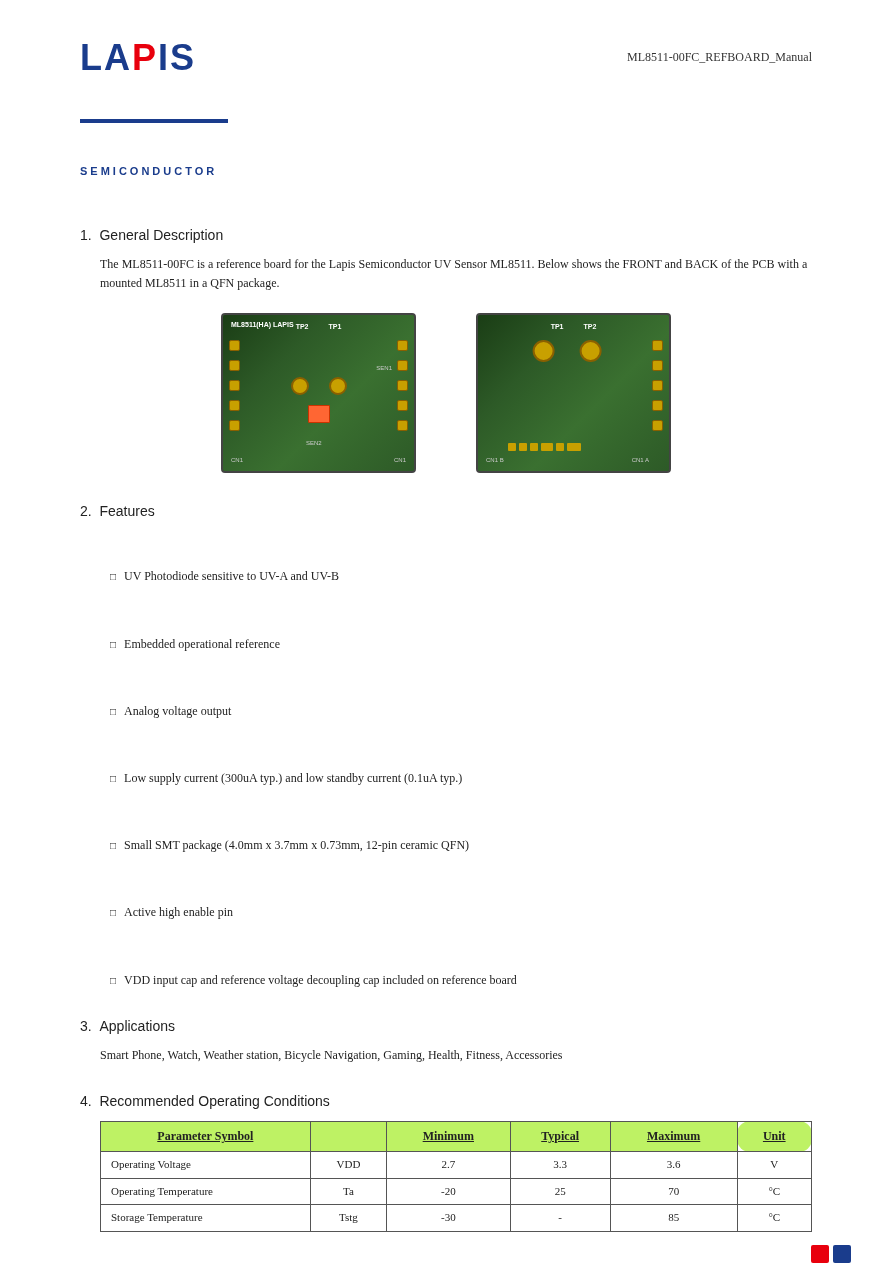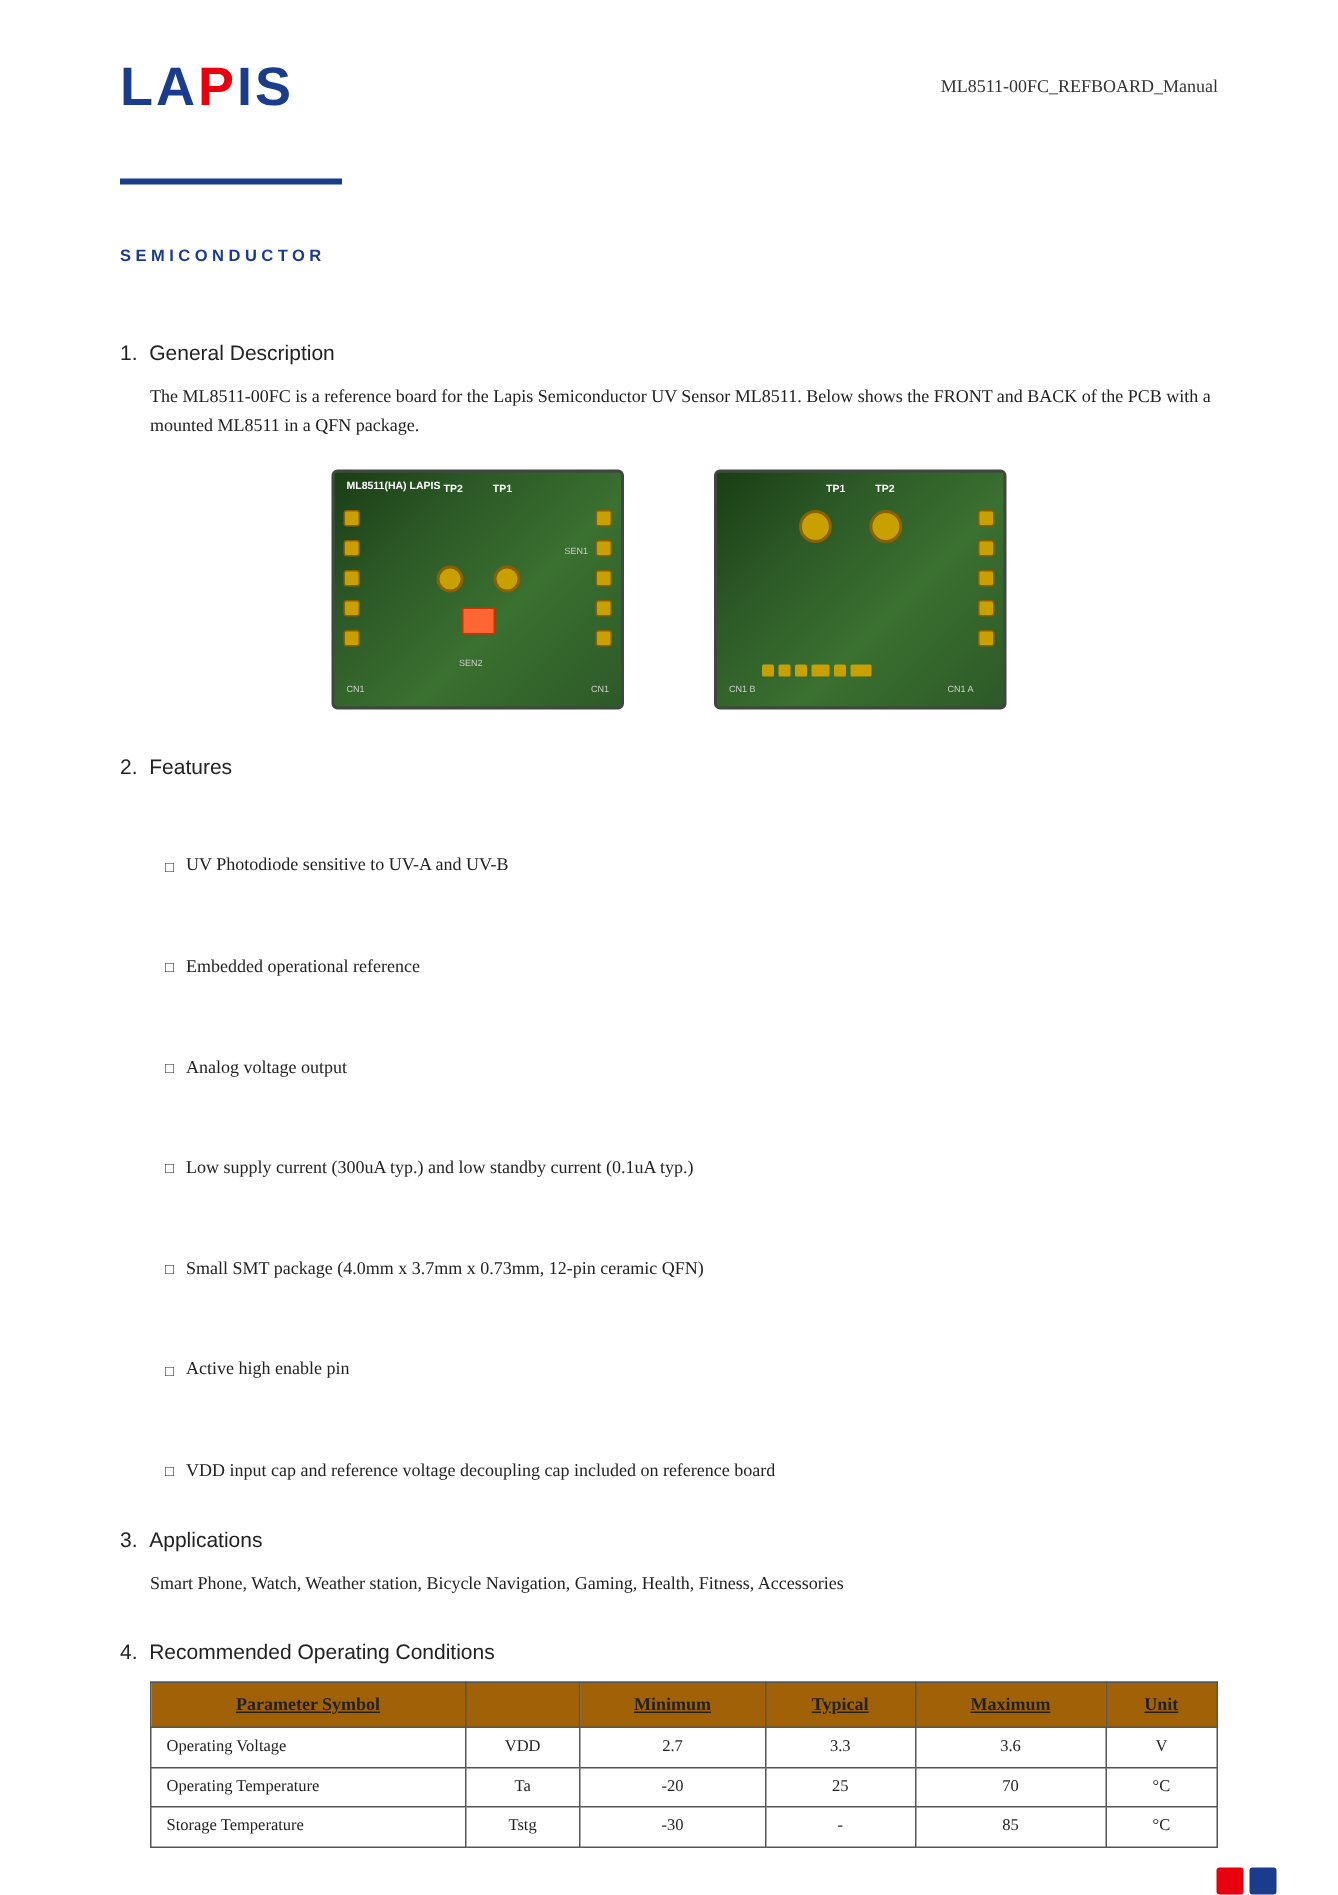--- a/index.html
+++ b/index.html
@@ -109,40 +109,40 @@
       font-family: Arial, sans-serif;
       font-weight: bold;
     }
     .features-list {
       list-style: none;
       padding-left: 10px;
     }
     .features-list li {
       margin-bottom: 4px;
       display: flex;
-      align-items: flex-end;
+      align-items: center;
       gap: 8px;
       margin-top: 48px;
     }
     .features-list li::before {
       content: '□';
       font-size: 10px;
       margin-top: 1px;
       flex-shrink: 0;
     }
     .table-container {
       width: 100%;
       border-collapse: collapse;
       margin-top: 10px;
       font-size: 12px;
     }
     .table-container th {
       border: 1px solid #555;
       padding: 5px 10px;
-      background: #a16207;
+      background: #bef264;
       font-weight: bold;
       text-align: center;
       font-size: 12px;
       margin-left: 10px;
     }
     .table-container td {
       border: 1px solid #555;
       padding: 4px 10px;
       text-align: center;
       font-size: 11px;
@@ -309,21 +309,21 @@
     </div>
     <div class="section-body">
       <table class="table-container">
         <thead>
           <tr>
             <th style="text-decoration:underline;">Parameter Symbol</th>
             <th></th>
             <th style="text-decoration:underline;">Minimum</th>
             <th style="text-decoration:underline;">Typical</th>
             <th style="text-decoration:underline;">Maximum</th>
-            <th style="text-decoration:underline;">Unit</th>
+            <th style="text-decoration:underline;border-radius:13px;">Unit</th>
           </tr>
         </thead>
         <tbody>
           <tr>
             <td>Operating Voltage</td>
             <td>VDD</td>
             <td>2.7</td>
             <td>3.3</td>
             <td>3.6</td>
             <td>V</td>

